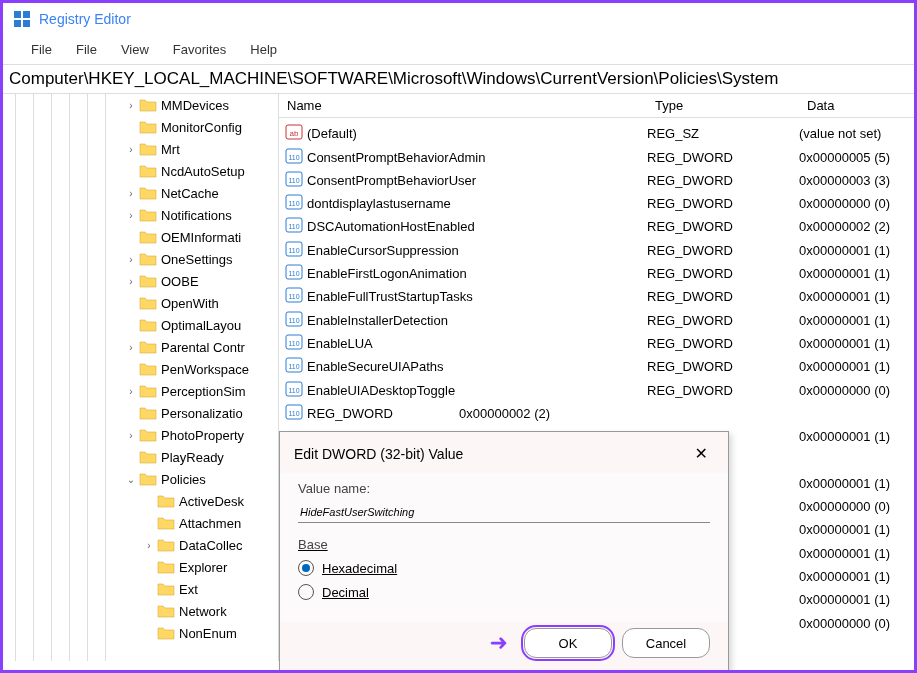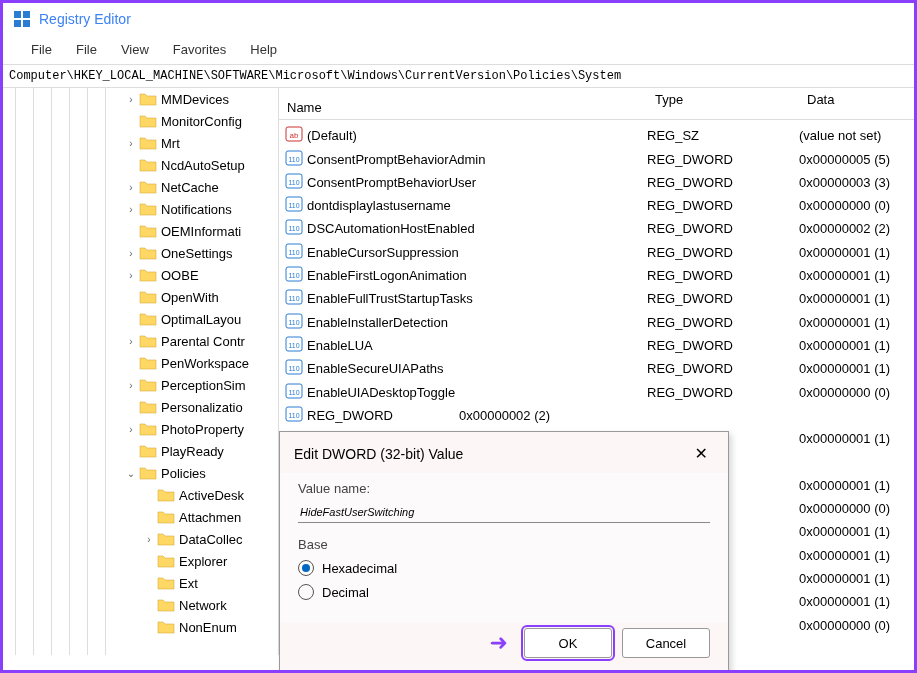--- a/index.html
+++ b/index.html
@@ -5,59 +5,59 @@
     * { box-sizing: border-box; margin: 0; padding: 0; font-family: "Segoe UI", Tahoma, sans-serif; }
     body { width: 917px; height: 673px; background: #fff; border: 3px solid #8a3ffc; overflow: hidden; position: relative; }
     
     .titlebar { display: flex; align-items: center; padding: 6px 10px; height: 32px; }
     .titlebar-icon { width: 18px; height: 18px; margin-right: 8px; }
     .titlebar-text { font-size: 14px; color: #3b82f6; }
     
     .menubar { display: flex; padding: 4px 18px; gap: 4px; }
     .menubar span { font-size: 13px; color: #333; padding: 3px 10px; cursor: default; }
     
-    .addressbar { padding: 4px 6px; font-size: 12px; border-top: 1px solid #ddd; border-bottom: 1px solid #ddd; font-family: Liberation Mono, monospace; }
+    .addressbar { padding: 4px 6px; font-size: 17px; border-top: 1px solid #ddd; border-bottom: 1px solid #ddd; }
     
     .content { display: flex; height: calc(100% - 100px); }
     .tree { width: 276px; border-right: 1px solid #ddd; overflow: hidden; position: relative; }
     .tree-inner { position: absolute; left: 0; top: 0; width: 100%; }
     .tree-item { display: flex; align-items: center; font-size: 13px; height: 22px; white-space: nowrap; padding-left: 4px; }
     .tree-item .indent { display: inline-block; }
     .tree-item .chev { width: 12px; display: inline-flex; justify-content: center; color: #666; font-size: 10px; }
     .tree-item .folder { width: 18px; height: 14px; margin: 0 4px 0 2px; }
     
     .list { flex: 1; overflow: hidden; position: relative; }
     .list-header { display: flex; border-bottom: 1px solid #ddd; font-size: 13px; }
     .list-header .col { padding: 4px 8px; border-right: 1px solid transparent; }
-    .col-name { width: 368px; margin-top: 8px; }
+    .col-name { width: 368px; }
     .col-type { width: 152px; }
     .col-data { flex: 1; }
     .list-body { }
     .list-row { display: flex; align-items: flex-end; font-size: 13px; height: 23.3px; }
     .list-row .icon { width: 18px; height: 18px; margin: 0 4px 0 6px; flex-shrink: 0; }
     .list-row .name { width: 340px; }
     .list-row .type { width: 152px; }
     .list-row .data { flex: 1; }
     
     .dialog { position: absolute; left: 276px; top: 428px; width: 450px; background: #fdf6f6; border: 1px solid #999; box-shadow: 3px 3px 6px rgba(0,0,0,0.15); }
     .dialog-title { display: flex; justify-content: space-between; align-items: center; padding: 10px 14px 8px; font-size: 14px; }
     .dialog-close { font-size: 16px; cursor: pointer; padding: 2px 6px; }
     .dialog-body { padding: 8px 18px 14px; font-size: 13px; background: #fcfafa; }
     .dialog-label { margin-bottom: 6px; color: #444; }
     .value-name-field { width: 100%; border: none; border-bottom: 1px solid #888; padding: 4px 2px; font-size: 11px; background: transparent; margin-bottom: 14px; font-style: italic; }
     .dlg-row { display: flex; gap: 24px; }
     .dlg-col-left { flex: 0 0 200px; }
-    .dlg-col-right { flex: 1; }
+    .dlg-col-right { flex: 1; text-decoration: underline; }
     .value-data-field { width: 170px; border: 1px solid #0078d4; padding: 4px 6px; font-size: 14px; outline: 2px solid #8a3ffc; outline-offset: -1px; }
     .fieldset-label { font-size: 13px; color: #444; margin-bottom: 8px; }
     .radio-row { display: flex; align-items: center; gap: 8px; font-size: 13px; margin-bottom: 8px; }
     .radio { width: 16px; height: 16px; border: 1px solid #555; border-radius: 50%; display: inline-flex; align-items: center; justify-content: center; }
     .radio.checked::after { content: ""; width: 8px; height: 8px; background: #0067c0; border-radius: 50%; }
     .dialog-buttons { display: flex; justify-content: flex-end; gap: 10px; padding: 6px 18px 14px; align-items: center; }
-    .dialog-buttons button { width: 88px; height: 30px; border: 1px solid #999; background: #fff; border-radius: 3px; font-size: 13px; cursor: pointer; }
+    .dialog-buttons button { width: 88px; height: 30px; border: 1px solid #999; background: #fff; border-radius: 12px; font-size: 13px; cursor: pointer; }
     .ok-highlight { outline: 2px solid #8a3ffc; outline-offset: 1px; }
     .arrow-ptr { color: #8a3ffc; font-size: 22px; margin-right: 6px; }
     
     .vline { position: absolute; top: 0; bottom: 0; width: 1px; background: #ddd; }
   </style>
 </head>
 <body>
 
 <div class="titlebar">
   <svg class="titlebar-icon" viewBox="0 0 18 18">

